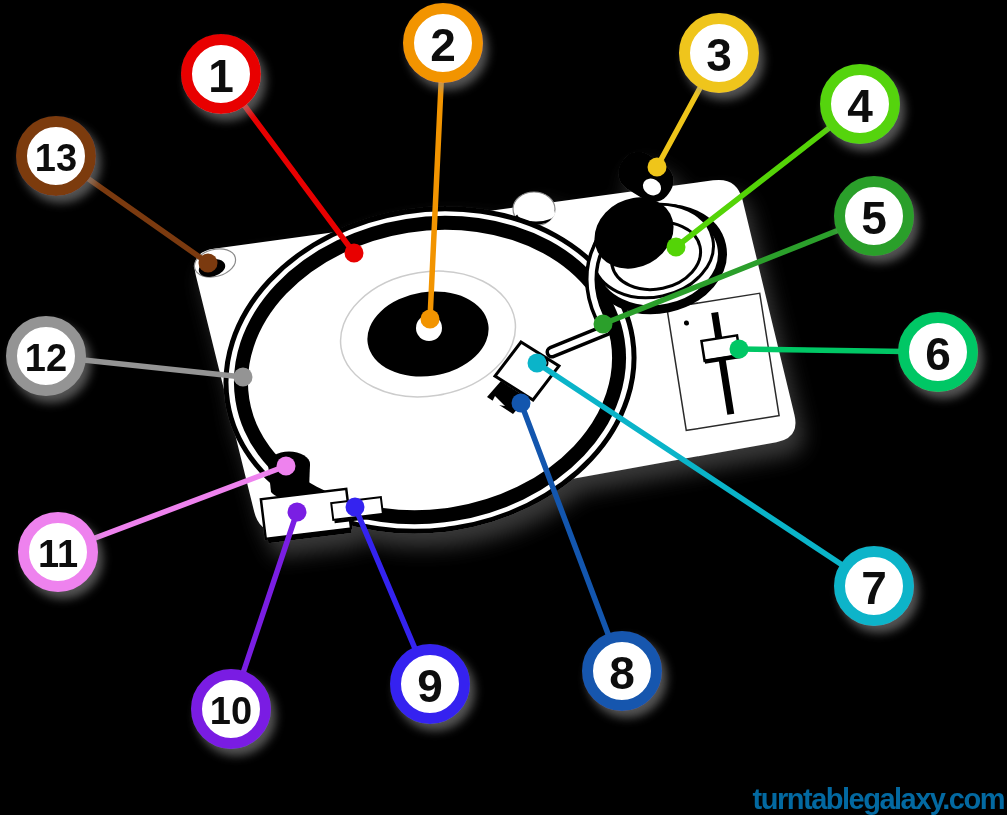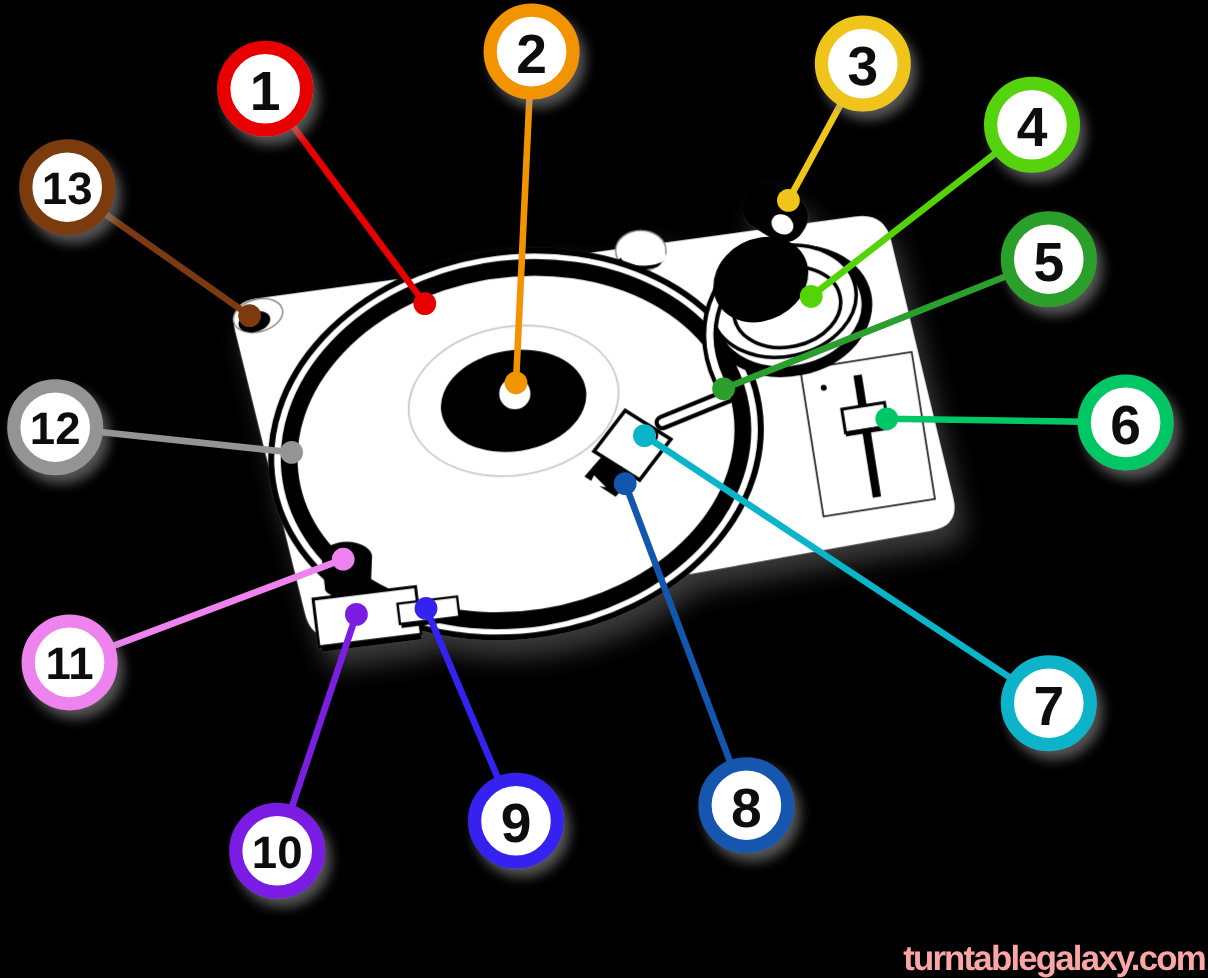--- a/index.html
+++ b/index.html
@@ -1,19 +1,19 @@
 <!DOCTYPE html>
 <html><head>
 <meta charset="utf-8">
 <style>
   html,body{margin:0;padding:0;background:#000;}
   .stage{position:relative;width:1007px;height:815px;background:#000;overflow:hidden;
          font-family:"Liberation Sans",sans-serif;}
   .stage svg{position:absolute;left:0;top:0;}
-  .watermark{position:absolute;right:3px;bottom:1px;color:#fca5a5;font-weight:bold;
+  .watermark{position:absolute;right:3px;bottom:1px;color:#0369a1;font-weight:bold;
              font-size:29px;letter-spacing:-1.5px;line-height:1;text-align:right;}
   .badge-num{font-family:"Liberation Sans",sans-serif;font-weight:bold;fill:#0d0d0d;}
 </style>
 </head>
 <body>
 
 <div class="stage">
 
 <svg id="diagram" width="1007" height="815" viewBox="0 0 1007 815">
   <defs>

